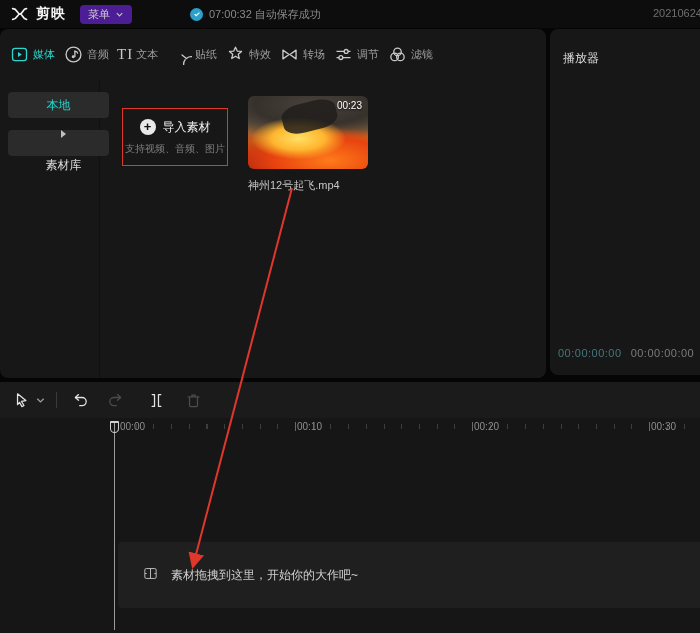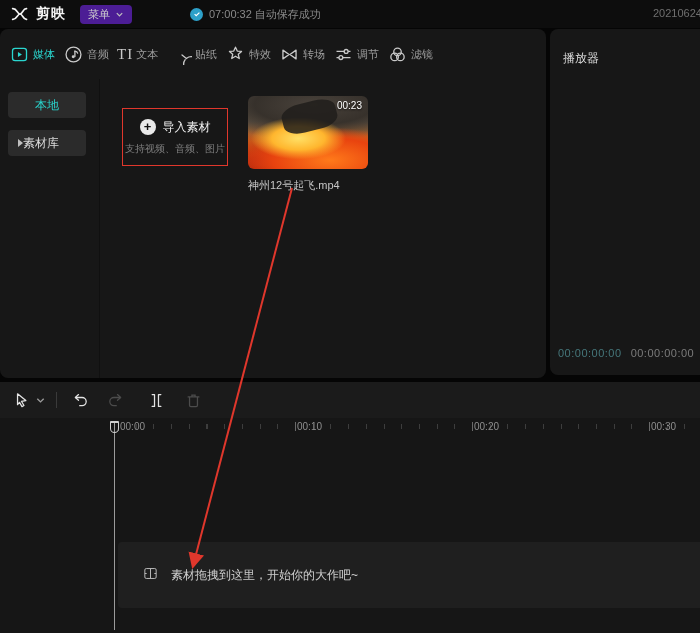--- a/index.html
+++ b/index.html
@@ -26,23 +26,23 @@
   .tabbar { display:flex; padding-left:9px; height:50px; align-items:center; }
   .tab { width:54px; display:flex; align-items:center; gap:3px; cursor:default; }
   .tab .ticon { height:22px; display:flex; align-items:center; justify-content:center; }
   .tab .ticon svg { width:21px; height:21px; stroke:#c9c9c9; fill:none; stroke-width:1.5; }
   .tab .tlabel { font-size:11px; color:#9d9d9d; }
   .tab.active .ticon svg { stroke:#2ad6cf; }
   .tab.active .tlabel { color:#2ad6cf; }
   .ticon .tname { font-family:"Liberation Serif","DejaVu Serif",serif; font-size:15px; color:#c9c9c9; letter-spacing:1px; }
   .media-body { position:relative; height:299px; }
   .sidebar { position:absolute; left:0; top:0; width:100px; height:100%; border-right:1px solid #101010; }
-  .side-btn { position:absolute; left:8px; width:78px; height:26px; background:#2b2b2b; border-radius:4px; display:flex; align-items:center; justify-content:center; font-size:12px; cursor:default; }
+  .side-btn { position:absolute; left:8px; width:101px; height:26px; background:#2b2b2b; border-radius:4px; display:flex; align-items:center; justify-content:center; font-size:12px; cursor:default; }
   .side-btn.local { top:13px; color:#2ad6cf; }
-  .side-btn.library { top:51px; color:#dcdcdc; justify-content:flex-start; padding-left:10px; gap:0; }
+  .side-btn.library { top:51px; color:#dcdcdc; justify-content:flex-start; padding-left:10px; gap:19px;flex-direction:column; }
   .tri { width:0; height:0; border-left:5px solid #bfbfbf; border-top:4px solid transparent; border-bottom:4px solid transparent; }
 
   .import-card { position:absolute; left:122px; top:29px; width:106px; height:58px; border:1px solid #e0372c; display:flex; flex-direction:column; align-items:center; justify-content:center; gap:6px; cursor:default; }
   .import-row { display:flex; align-items:center; gap:7px; }
   .plus-circle { width:16px; height:16px; border-radius:50%; background:#e9e9e9; color:#111; font-size:13px; line-height:15px; text-align:center; font-weight:bold; }
   .import-label { color:#f0f0f0; font-size:12px; }
   .import-hint { color:#7e7e7e; font-size:10px; white-space:nowrap; }
 
   .video-card { position:absolute; left:248px; top:17px; width:120px; cursor:default; }
   .thumb { position:relative; width:120px; height:73px; border-radius:6px; overflow:hidden;

